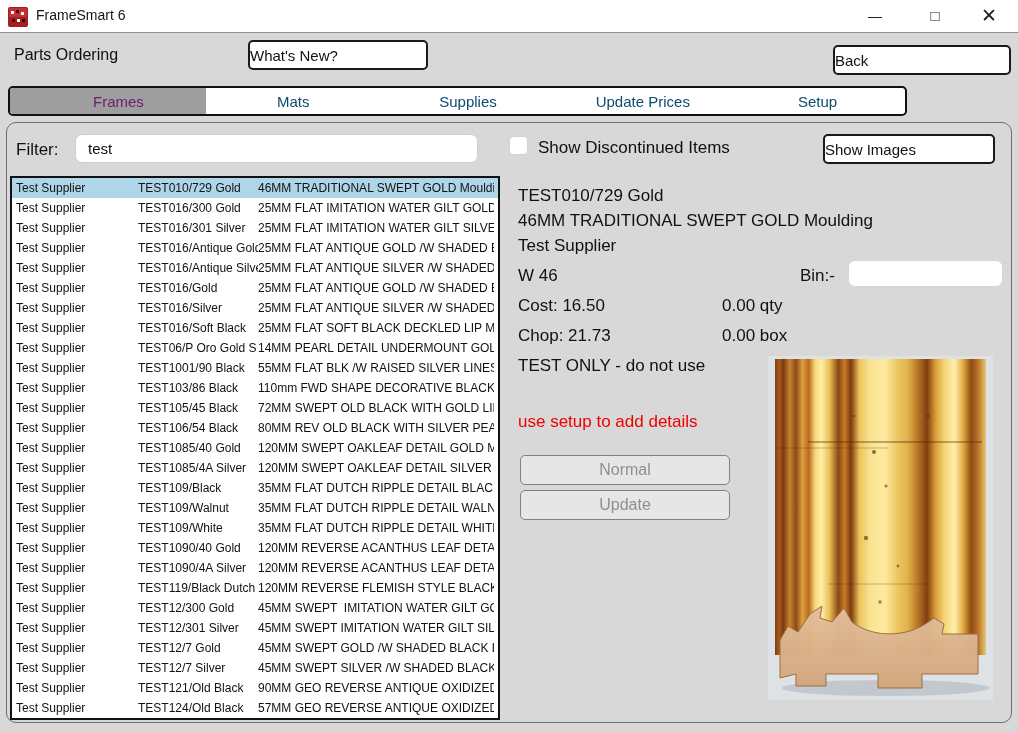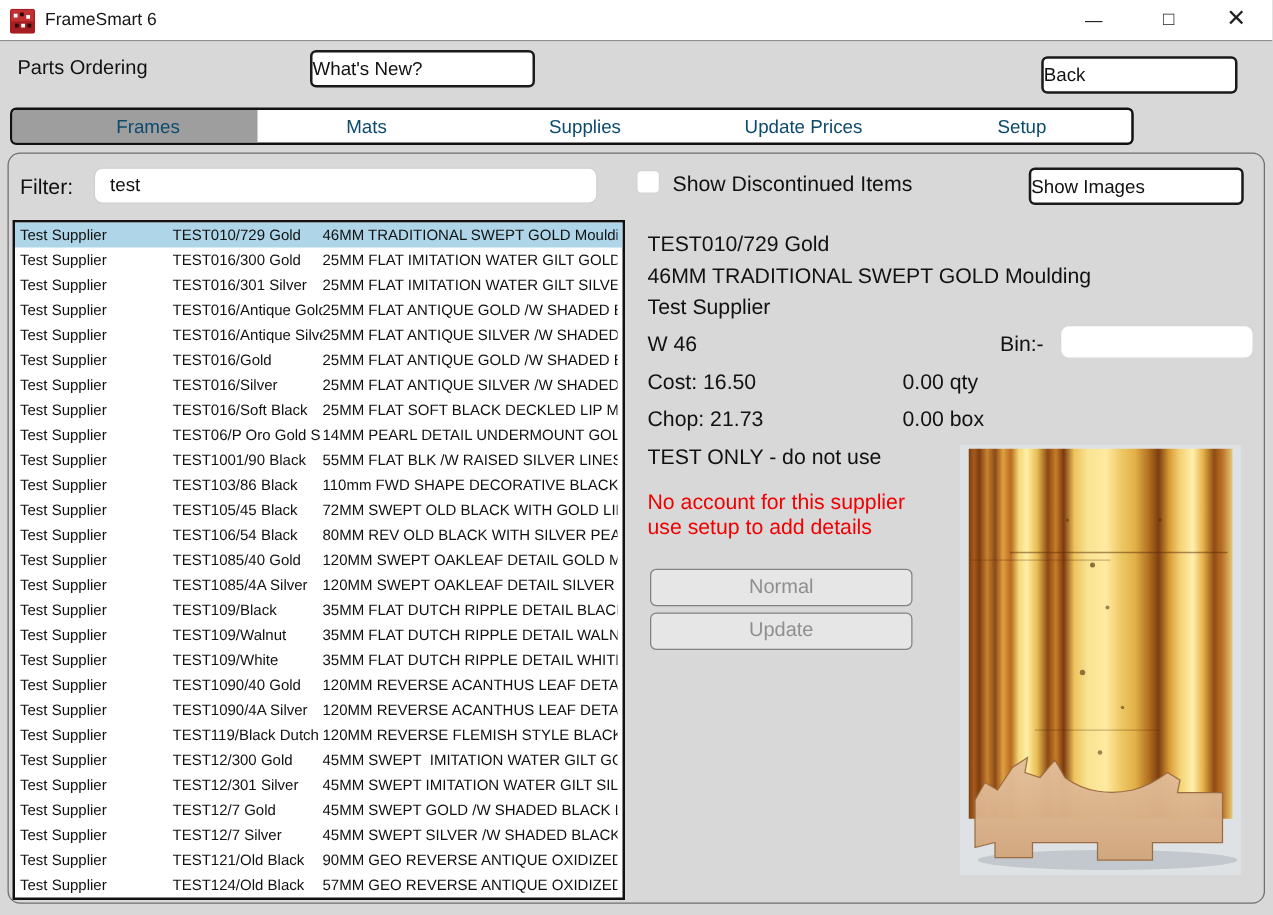--- a/index.html
+++ b/index.html
@@ -17,29 +17,29 @@
   .win-min { right:120px; font-size:14px; }
   .win-max { right:60px;  font-size:15px; }
   .win-close { right:6px; font-size:19px; }
 
   
   .page-title { position:absolute; left:14px; top:46px; font-size:16px; color:#111; }
   .btn { background:#fff; border:2px solid #1a1a1a; border-radius:5px;
          font-size:15px; color:#111; text-align:left;
          font-family:"Liberation Sans", sans-serif; }
   .btn-whatsnew { position:absolute; left:248px; top:40px; width:180px; height:30px; }
-  .btn-back     { position:absolute; left:833px; top:45px; width:157px; height:30px; }
+  .btn-back     { position:absolute; left:833px; top:45px; width:178px; height:30px; }
 
   
   .tabbar { position:absolute; left:8px; top:86px; width:899px; height:30px;
             background:#fff; border:2px solid #111; border-radius:5px;
             display:flex; overflow:hidden; }
   .tab { flex:1 1 0; display:flex; align-items:center; justify-content:center;
          font-size:15px; color:#0c4a6e; cursor:default; }
-  .tab.active { background:#9e9e9e; color:#0c4a6e;padding-left:21px; }
+  .tab.active { background:#9e9e9e; color:#701a75;padding-left:21px; }
 
   
   .main-panel { position:absolute; left:6px; top:122px; width:1006px; height:601px;
                 border:1px solid #6e6e6e; border-radius:10px; }
 
   
   .filter-label { position:absolute; left:16px; top:140px; font-size:16px; }
   .filter-input { position:absolute; left:75px; top:134px; width:403px; height:29px;
                   background:#fff; border:1px solid #cfcfcf; border-radius:7px;
                   padding:0 12px; font-size:15px; color:#111;
@@ -162,21 +162,20 @@
   <div class="d-text d-desc">46MM TRADITIONAL SWEPT GOLD Moulding</div>
   <div class="d-text d-supplier">Test Supplier</div>
   <div class="d-text d-width">W 46</div>
   <div class="d-text d-binlabel">Bin:-</div>
   <input class="bin-input" type="text" value="" style="">
   <div class="d-text d-cost">Cost: 16.50</div>
   <div class="d-text d-qty">0.00 qty</div>
   <div class="d-text d-chop">Chop: 21.73</div>
   <div class="d-text d-box">0.00 box</div>
   <div class="d-text d-note">TEST ONLY - do not use</div>
-  <div class="d-text d-warn1">No account for this supplier</div>
   <div class="d-text d-warn2">use setup to add details</div>
   <div class="btn-disabled btn-normal">Normal</div>
   <div class="btn-disabled btn-urgent">Update</div>
 
   <svg class="photo" viewBox="0 0 225 344">
     <defs>
       <linearGradient id="gg" x1="0" y1="0" x2="1" y2="0">
         <stop offset="0" stop-color="#7c4012"></stop>
         <stop offset="0.02" stop-color="#a85a1c"></stop>
         <stop offset="0.04" stop-color="#7c3c10"></stop>

